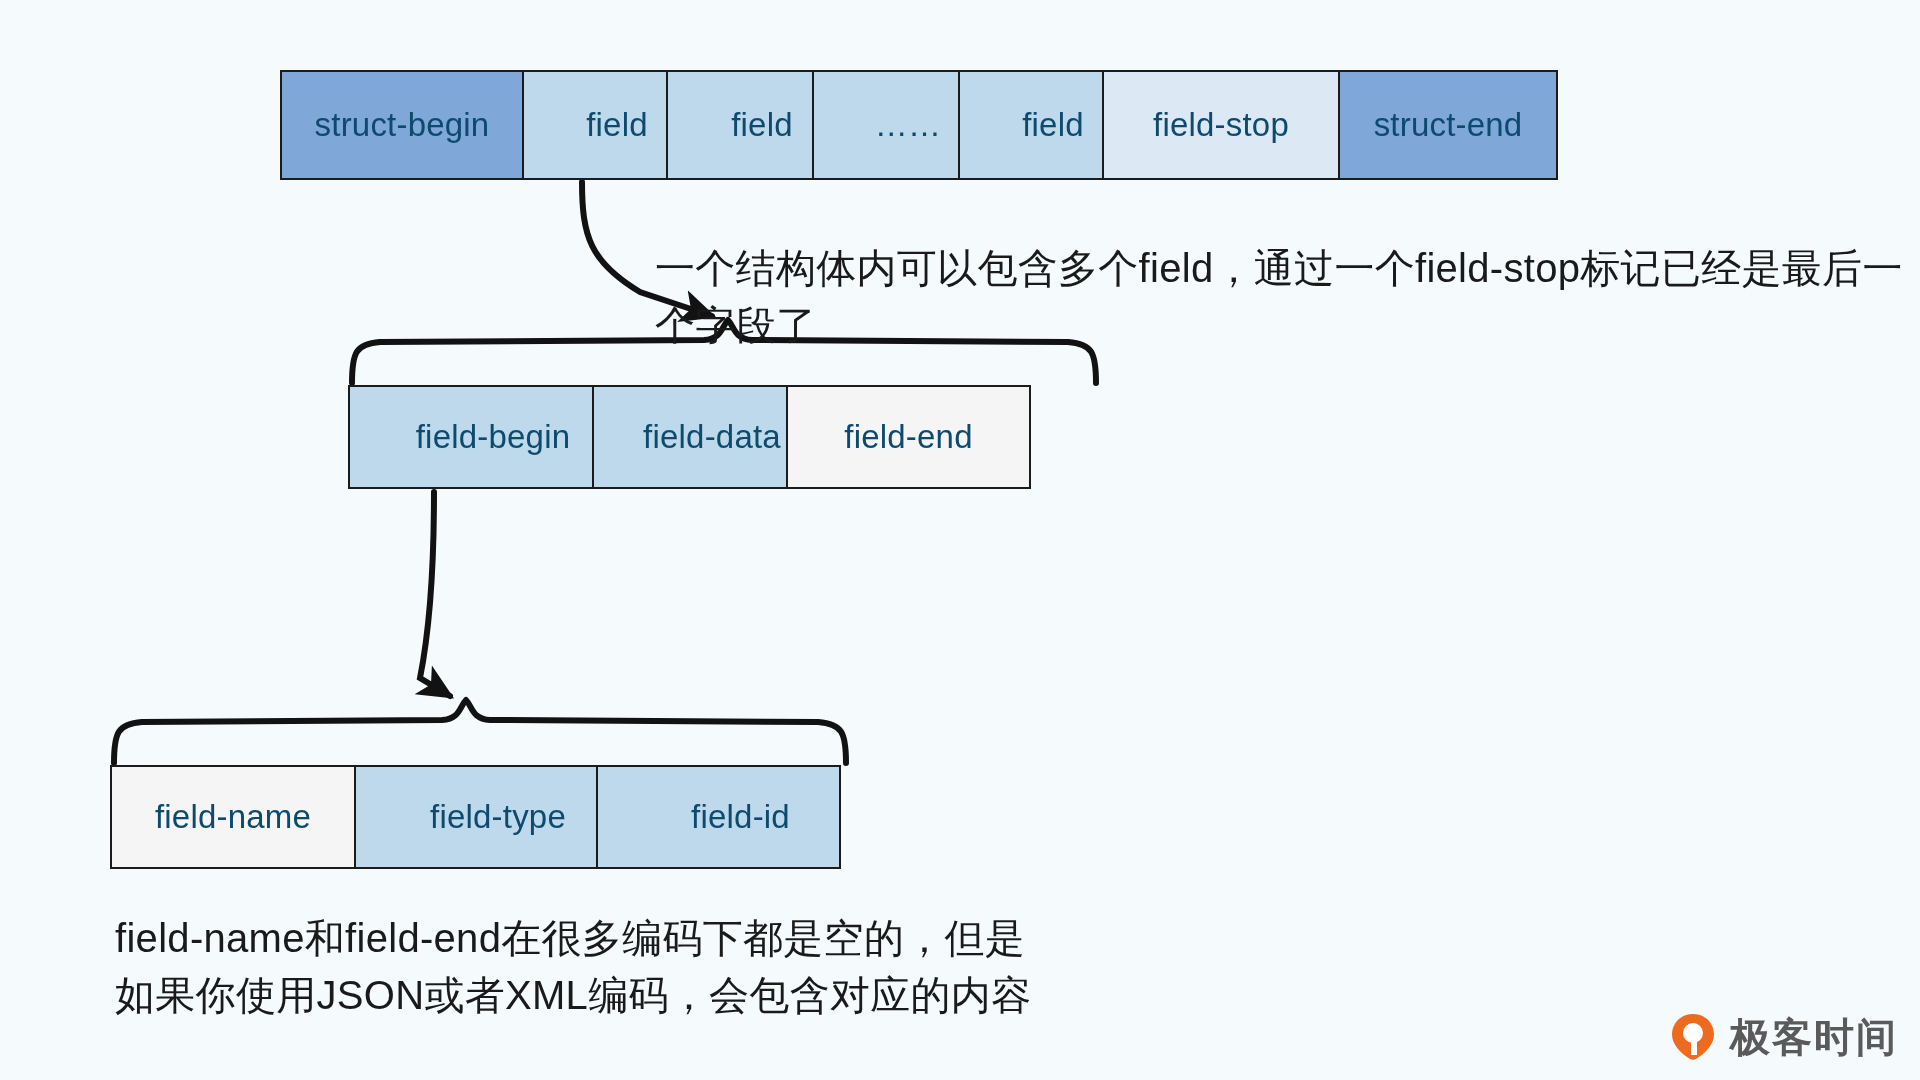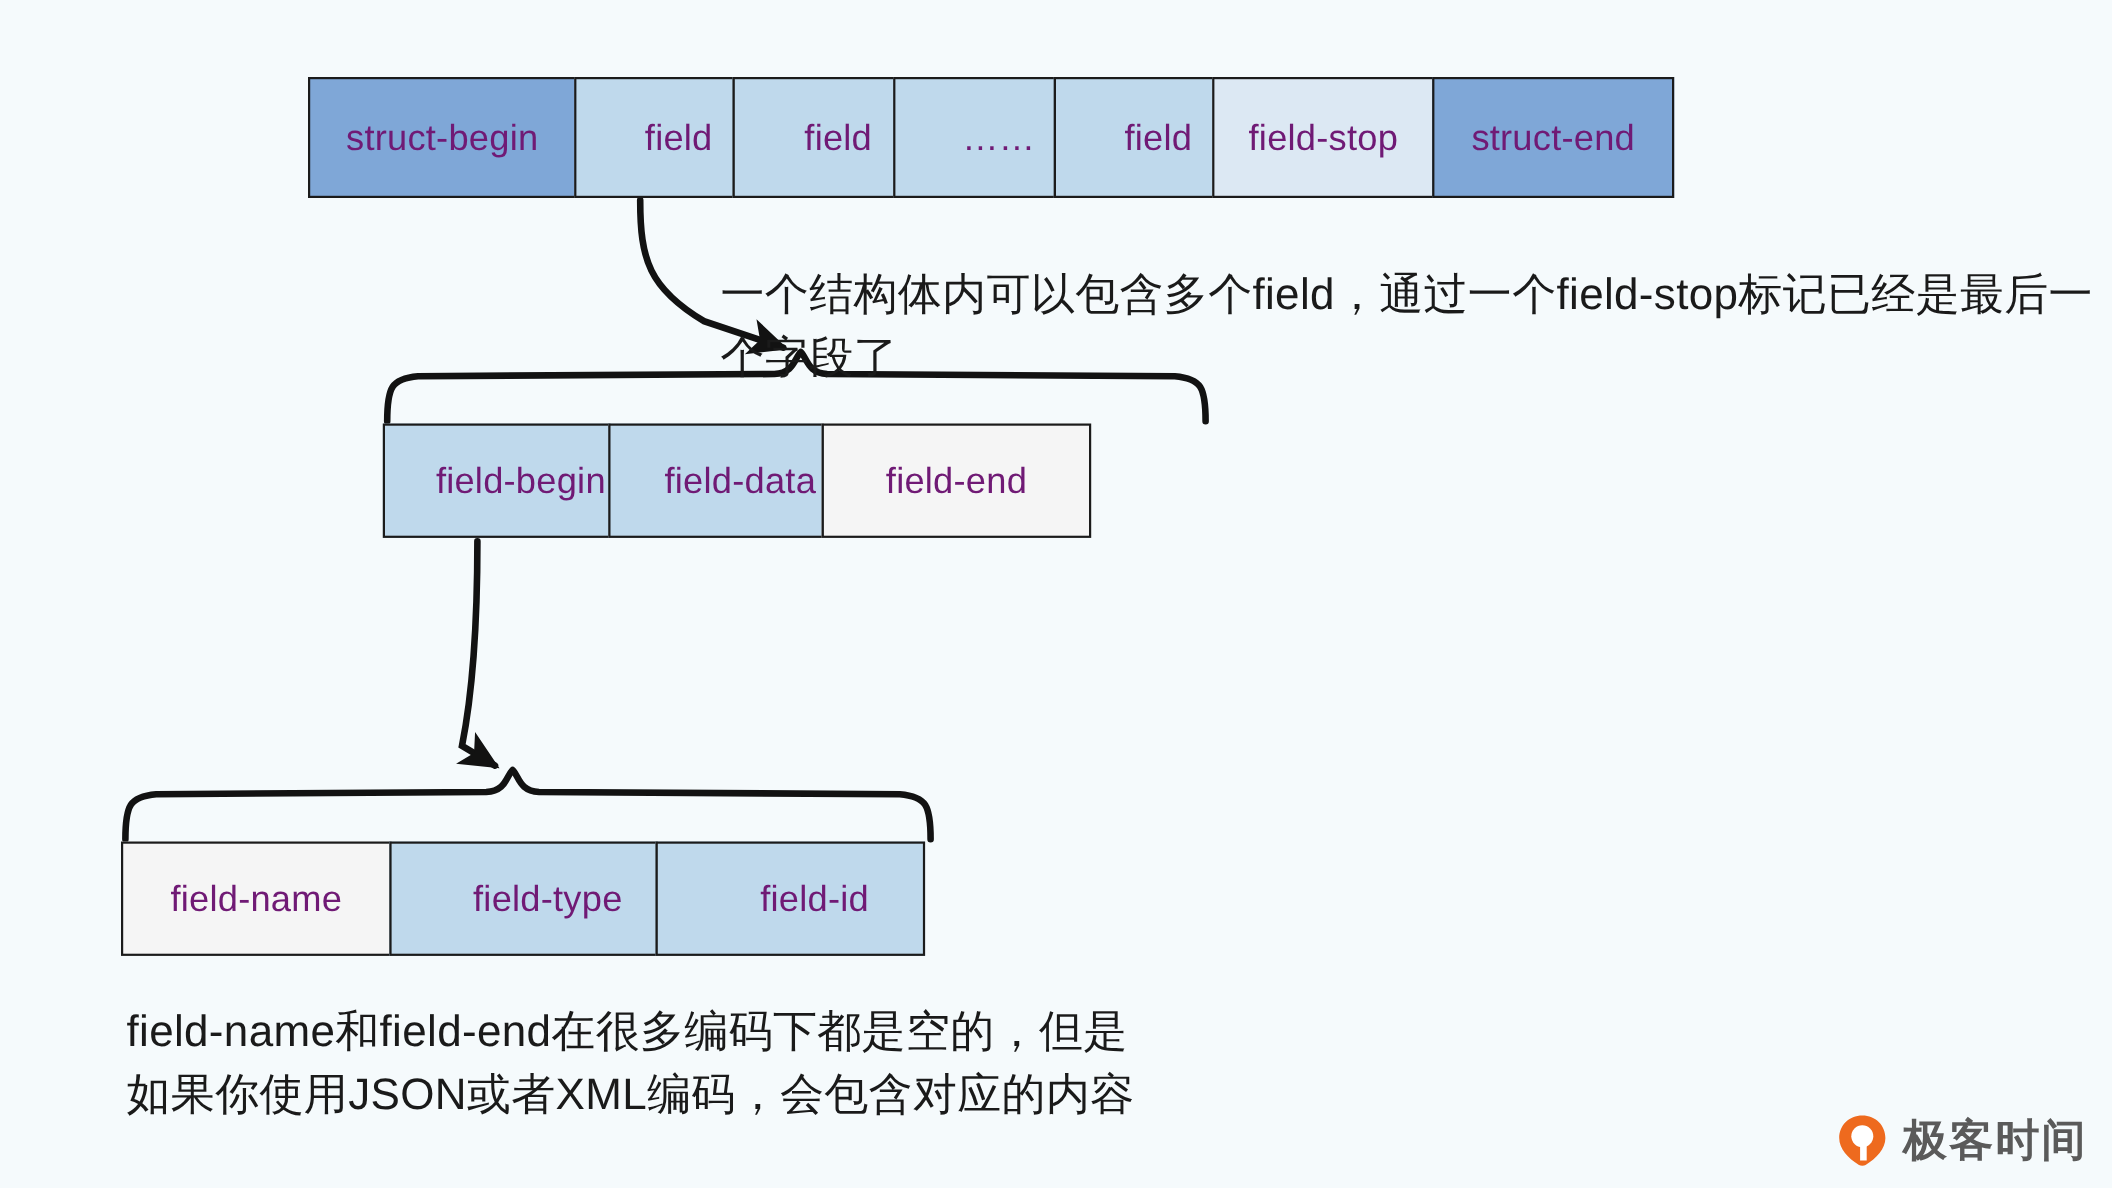--- a/index.html
+++ b/index.html
@@ -12,43 +12,43 @@
   }
   #stage{position:absolute;left:0;top:0;width:1920px;height:1080px;}
 
   .row{position:absolute;display:flex;box-sizing:border-box;}
   .cell{
     box-sizing:border-box;
     border:2px solid #1b1b1b;
     margin-left:-2px;
     display:flex;align-items:center;justify-content:center;
     font-size:33px;
-    color:#701a75;
+    color:#0c4a6e;
     letter-spacing:0.2px;
     white-space:nowrap;
   }
   .cell:first-child{margin-left:0;}
 
   .fill-dark{background:#7FA7D7;}
   .fill-mid{background:#BFD9EC;padding-left:44px;}
   .fill-pale{background:#DCE8F3;}
   .fill-white{background:#F5F5F5;}
 
   
   #row-struct{left:280px;top:70px;height:110px;}
   #row-struct .c0{width:244px;}
   #row-struct .c1{width:146px;}
   #row-struct .c2{width:148px;}
   #row-struct .c3{width:148px;}
   #row-struct .c4{width:146px;}
-  #row-struct .c5{width:202px;}
+  #row-struct .c5{width:238px;}
   #row-struct .c6{width:220px;}
 
   #row-field{left:348px;top:385px;height:104px;}
-  #row-field .c0{width:207px;}
+  #row-field .c0{width:246px;}
   #row-field .c1{width:196px;}
   #row-field .c2{width:245px;}
 
   #row-meta{left:110px;top:765px;height:104px;border-radius:26px;}
   #row-meta .c0{width:246px;}
   #row-meta .c1{width:244px;}
   #row-meta .c2{width:245px;}
 
   
   .note{

